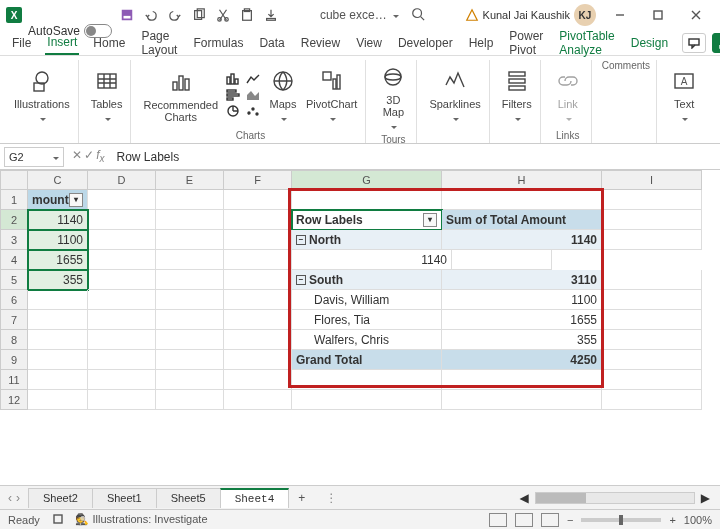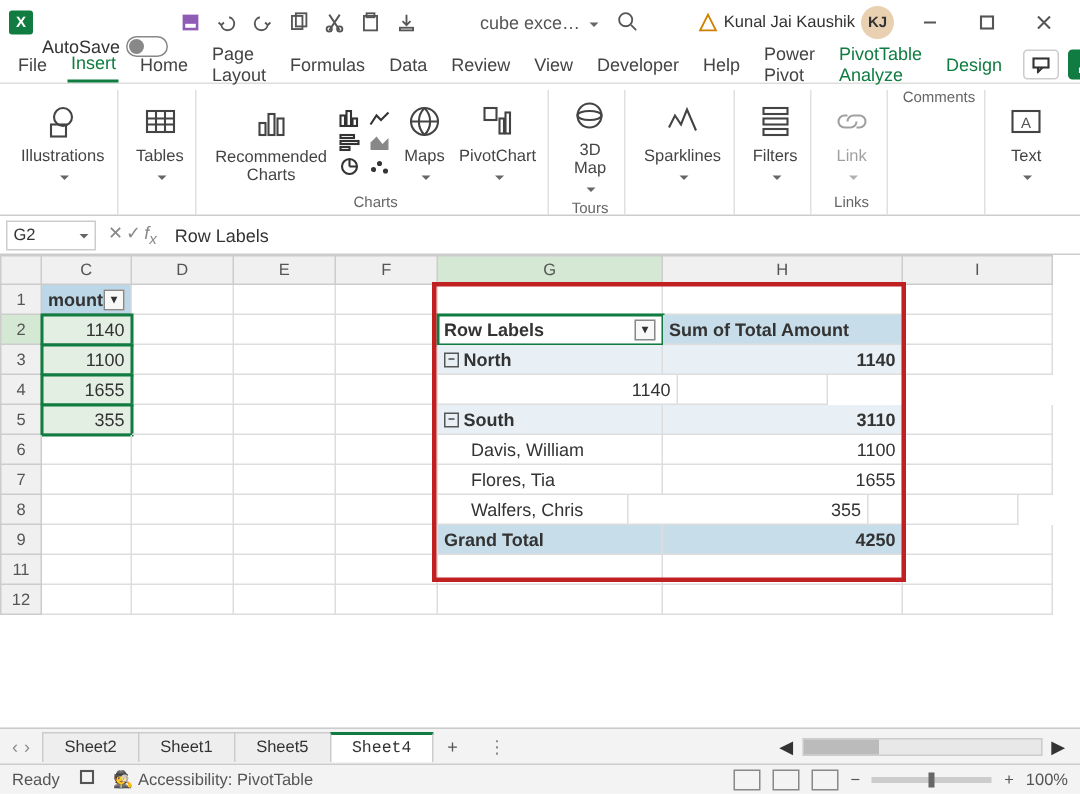--- a/index.html
+++ b/index.html
@@ -521,21 +521,21 @@
       <div class="cell num" style="width:160px">1655</div>
       <div class="cell" style="width:100px"></div>
     </div>
 
     <div class="row">
       <div class="row-h">8</div>
       <div class="cell" style="width:60px"></div>
         <div class="cell" style="width:68px"></div>
         <div class="cell" style="width:68px"></div>
         <div class="cell" style="width:68px"></div>
-      <div class="cell" style="width:127px;padding-left:22px">Walfers, Chris</div>
+      <div class="cell" style="width:150px;padding-left:22px">Walfers, Chris</div>
       <div class="cell num" style="width:160px">355</div>
       <div class="cell" style="width:100px"></div>
     </div>
 
     <div class="row">
       <div class="row-h">9</div>
       <div class="cell" style="width:60px"></div>
         <div class="cell" style="width:68px"></div>
         <div class="cell" style="width:68px"></div>
         <div class="cell" style="width:68px"></div>
@@ -589,21 +589,21 @@
       </div>
     <span>▶</span>
   </div>
 </div>
 
 <div class="status-bar">
   <span>Ready</span>
   <span><svg width="12" height="12" viewBox="0 0 12 12">
         <rect x="2" y="2" width="8" height="8"></rect>
       </svg></span>
-  <span>🕵 <span>Accessibility: PivotTable</span></span>
+  <span>🕵 <span>Illustrations: Investigate</span></span>
   <div class="status-right">
     <div class="view-btn"></div>
     <div class="view-btn"></div>
     <div class="view-btn"></div>
     <span>−</span>
     <div class="zoom-track">
         <div class="zoom-thumb"></div>
       </div>
     <span>+</span>
     <span>100%</span>

